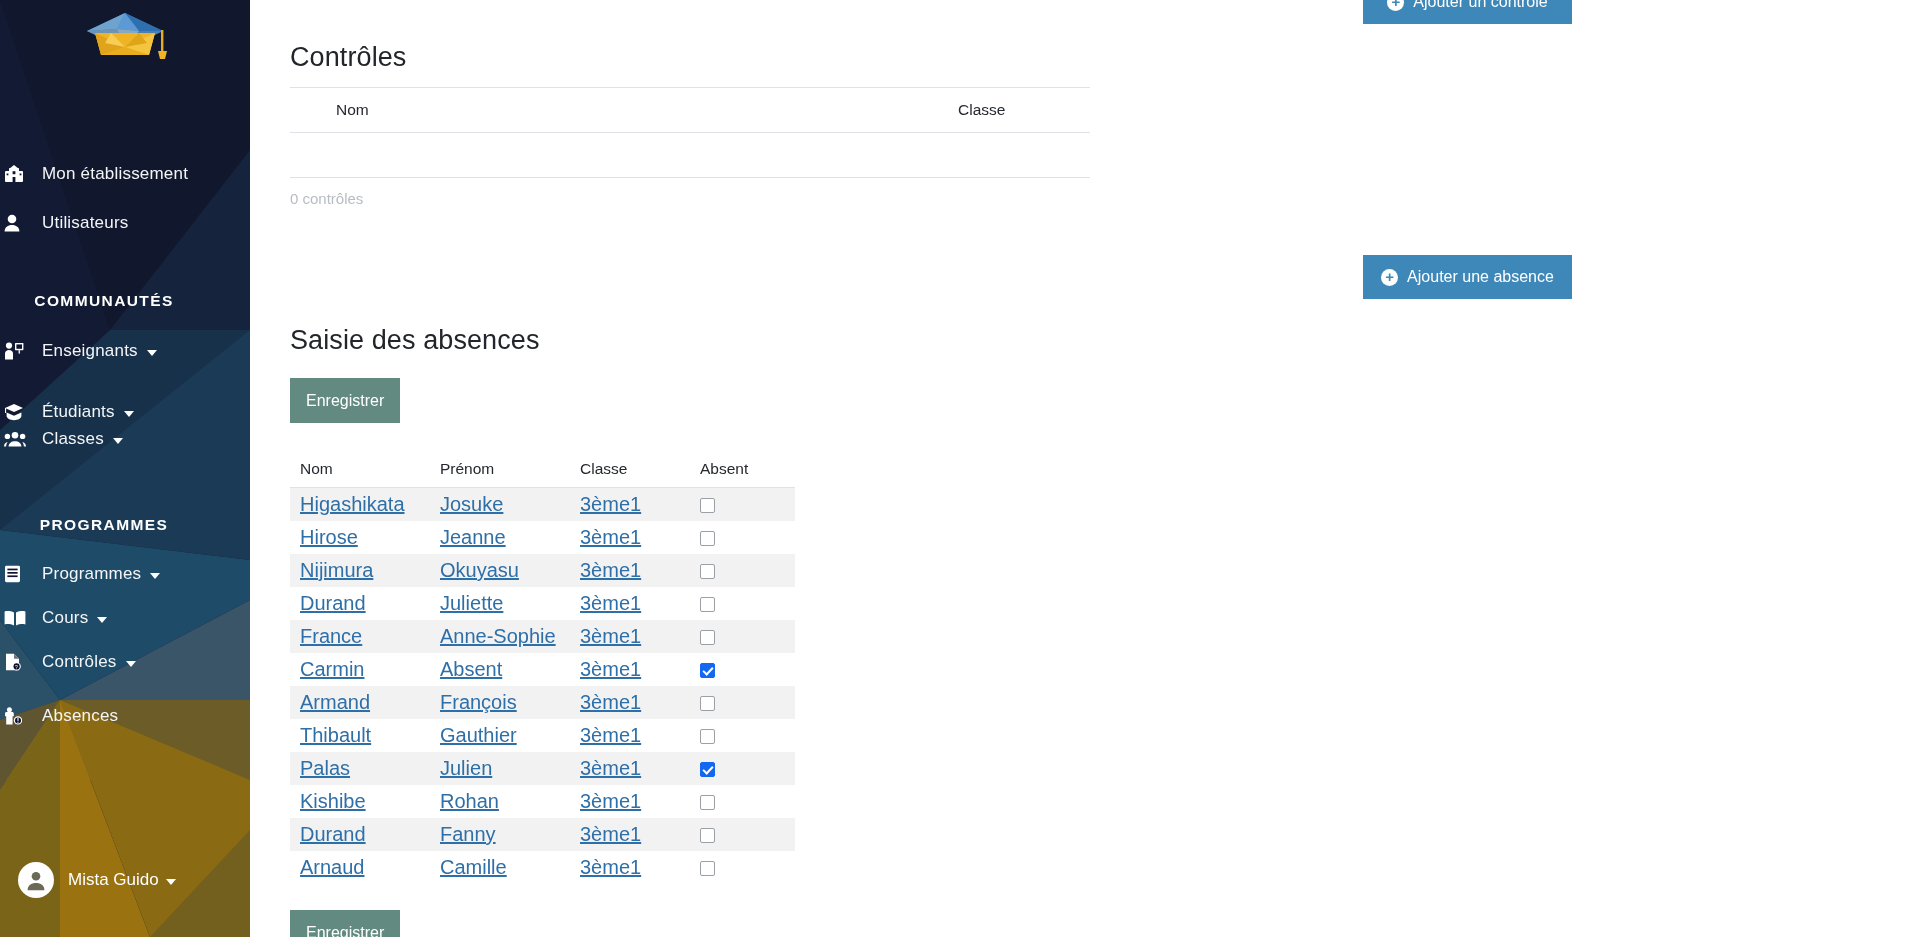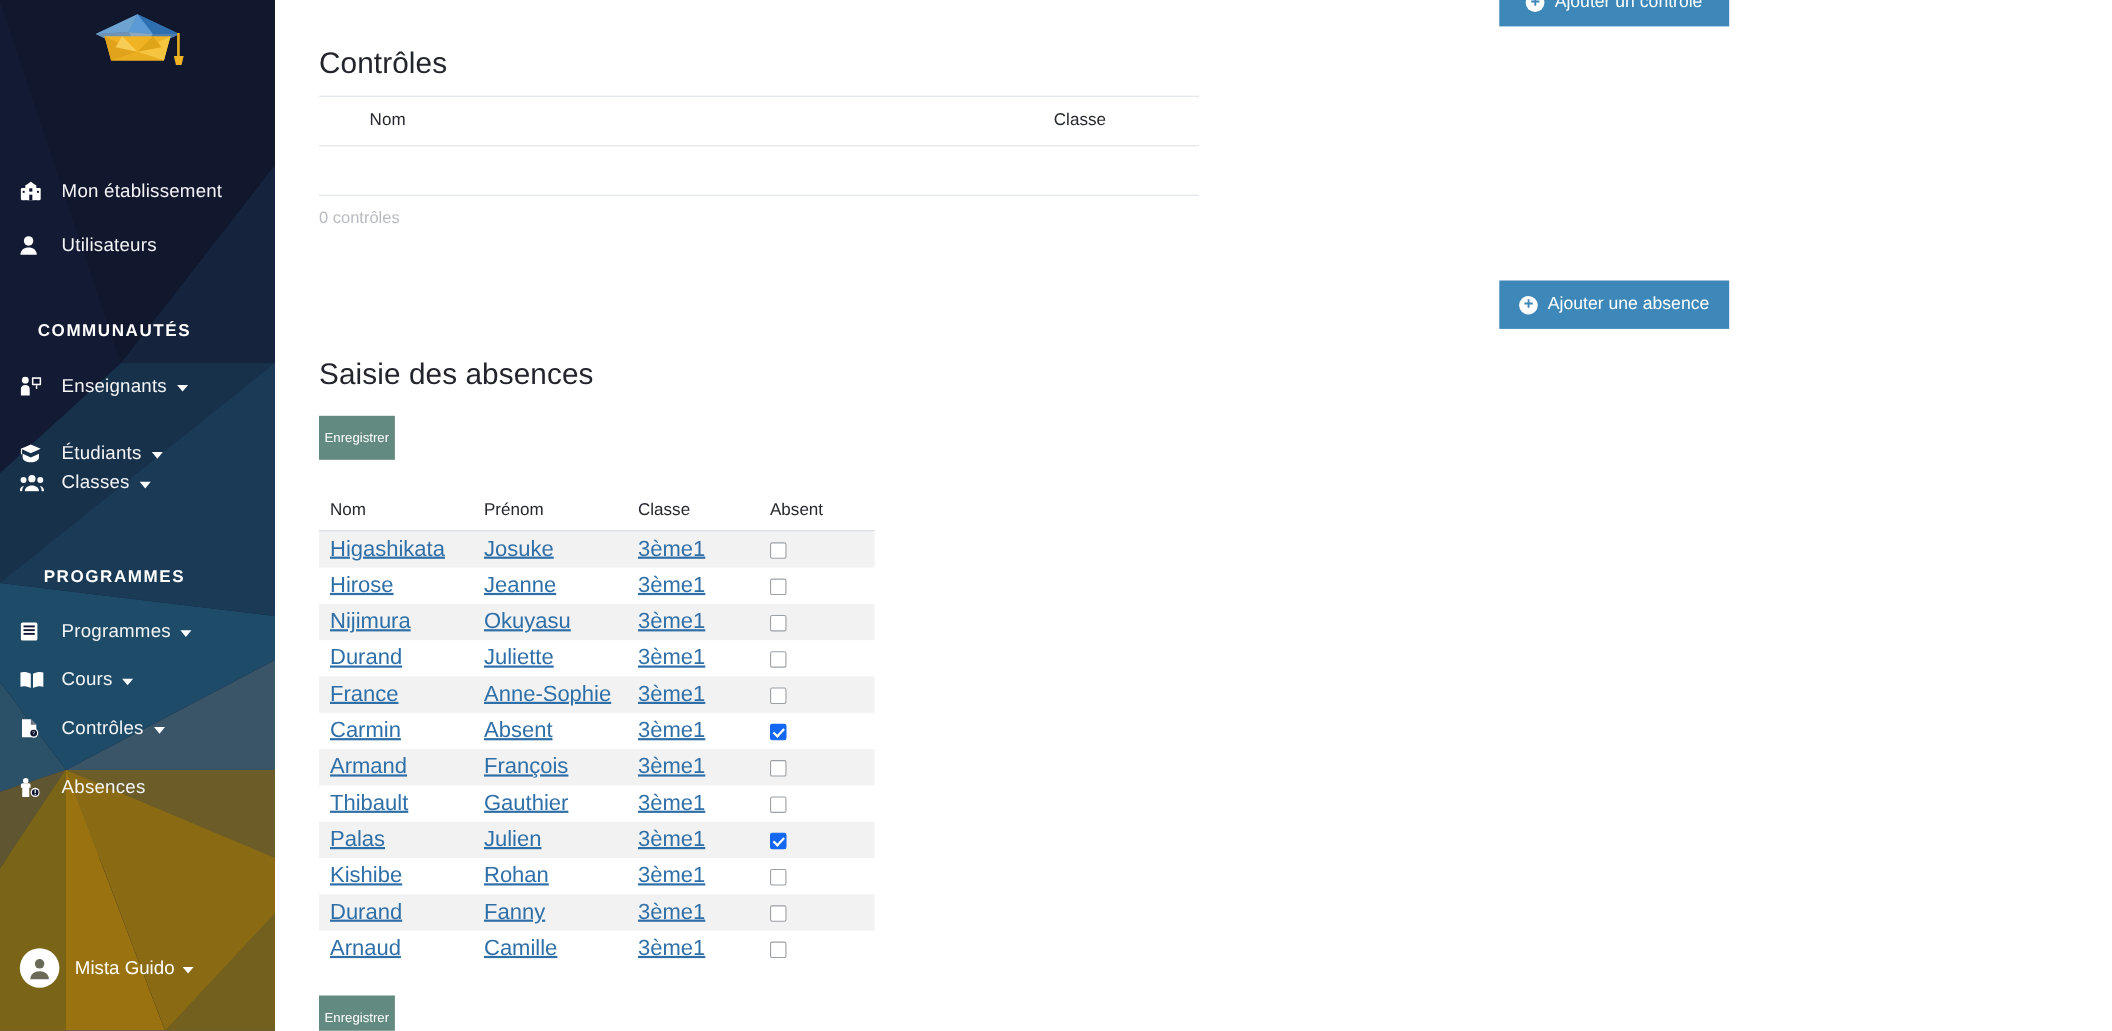--- a/index.html
+++ b/index.html
@@ -31,21 +31,21 @@
     position: absolute; left: 0; top: 4px;
     width: 250px; height: 62px;
     display: flex; align-items: center; justify-content: center;
   }
 
   .nav-item {
     position: absolute;
     left: 0; width: 250px;
     height: 38px;
     display: flex; align-items: center;
-    padding-left: 18px;
+    padding-left: 4px;
     color: #f4f5f7;
     font-size: 17px;
     letter-spacing: .2px;
     cursor: pointer;
     white-space: nowrap;
   }
   .nav-item .ico {
     width: 26px; height: 20px;
     margin-right: 12px;
     display: inline-flex; align-items: center; justify-content: flex-start;
@@ -133,23 +133,23 @@
     font-size: 15px;
     margin-top: 12px;
   }
 
   
   .btn-save {
     display: inline-block;
     background: #638a80;
     color: #ffffff;
     border: 0;
-    font-size: 12px;
+    font-size: 16px;
     font-family: "Liberation Sans", sans-serif;
-    padding: 13px 5px;
+    padding: 13px 16px;
     cursor: pointer;
     line-height: 1.2;
   }
 
   
   table.abs { border-collapse: collapse; width: 505px; }
   table.abs th {
     text-align: left;
     font-weight: normal;
     color: #25282e;

